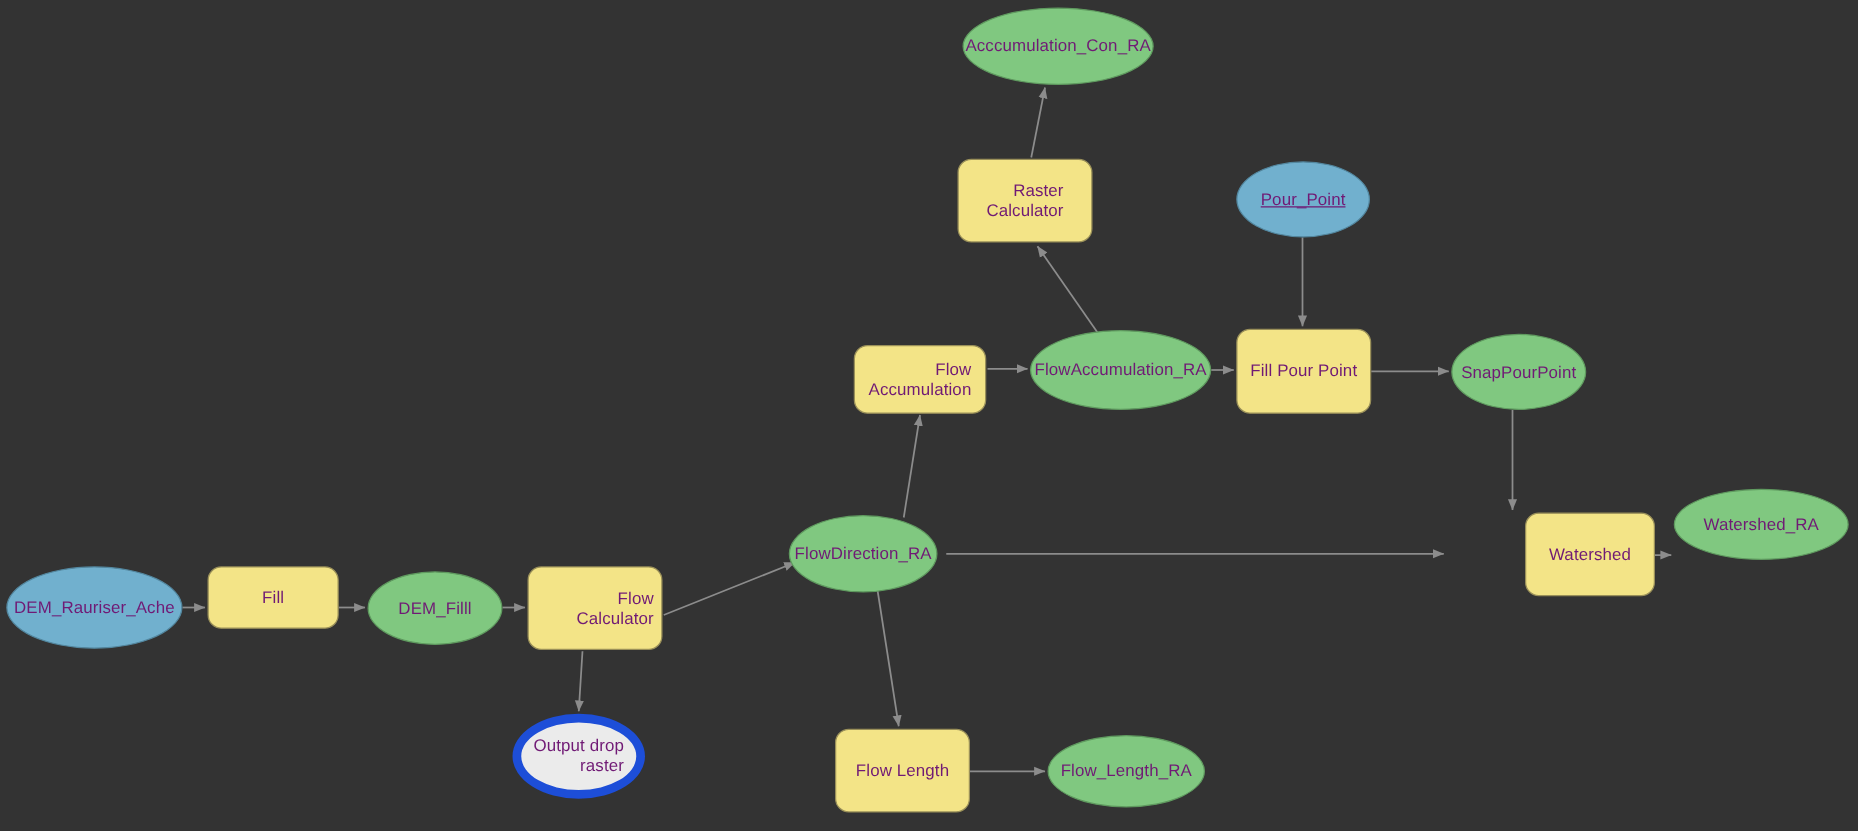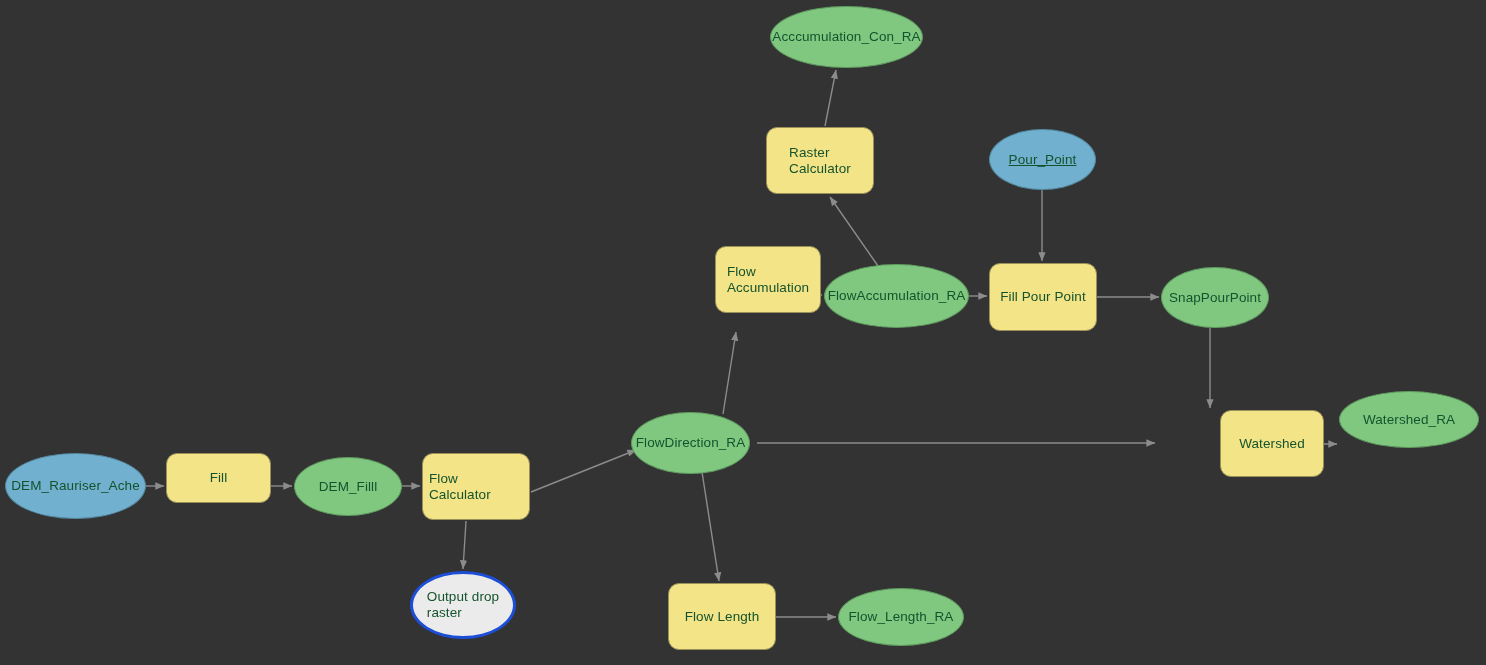--- a/index.html
+++ b/index.html
@@ -23,22 +23,22 @@
     width: 1486px;
     height: 665px;
     pointer-events: none;
   }
   .node {
     position: absolute;
     box-sizing: border-box;
     display: flex;
     align-items: center;
     justify-content: center;
-    text-align: left;
-    color: #14532d;
+    text-align: right;
+    color: #701a75;
     font-size: 13.5px;
     line-height: 1.18;
     letter-spacing: 0.1px;
     padding: 2px 6px;
     white-space: pre-line;
   }
   .node.tool {
     border-radius: 11px;
     background: #f3e487;
     border: 1px solid #9a9059;
@@ -49,21 +49,21 @@
     border: 1px solid #5f9a5f;
   }
   .node.input {
     border-radius: 50%;
     background: #71b0ce;
     border: 1px solid #53879f;
   }
   .node.derived {
     border-radius: 50%;
     background: #ebebeb;
-    border: 3px solid #1d4ed8;
+    border: 7px solid #1d4ed8;
   }
 </style>
 </head>
 <body>
 
 <div id="canvas">
   <svg id="edges" viewBox="0 0 1486 665" width="1486" height="665" xmlns="http://www.w3.org/2000/svg">
     <defs>
       <marker id="arrowhead" markerWidth="7" markerHeight="7" refX="6.2" refY="3" orient="auto" markerUnits="strokeWidth">
         <path d="M0,0.4 L6.4,3 L0,5.6 z" fill="#8c8c8c"></path>
@@ -90,21 +90,21 @@
       </g>
   </svg>
   <div id="node-group">
       <div class="node input" style="left: 5px; top: 453px; width: 141px; height: 66px;">DEM_Rauriser_Ache</div>
       <div class="node tool" style="left: 166px; top: 453px; width: 105px; height: 50px;">Fill</div>
       <div class="node data" style="left: 294px; top: 457px; width: 108px; height: 59px;">DEM_Filll</div>
       <div class="node tool" style="left: 422px; top: 453px; width: 108px; height: 67px;">Flow Calculator</div>
       <div class="node derived" style="left: 410px; top: 571px; width: 106px; height: 68px;">Output drop
 raster</div>
       <div class="node data" style="left: 631px; top: 412px; width: 119px; height: 62px;">FlowDirection_RA</div>
-      <div class="node tool" style="left: 683px; top: 246px; width: 106px; height: 67px; margin-left: 32px;">Flow
+      <div class="node tool" style="left: 683px; top: 276px; width: 106px; height: 55px;">Flow
 Accumulation</div>
       <div class="node data" style="left: 824px; top: 264px; width: 145px; height: 64px;">FlowAccumulation_RA</div>
       <div class="node tool" style="left: 766px; top: 127px; width: 108px; height: 67px;">Raster
 Calculator</div>
       <div class="node data" style="left: 770px; top: 6px; width: 153px; height: 62px;">Acccumulation_Con_RA</div>
       <div class="node input" style="left: 989px; top: 129px; width: 107px; height: 61px; text-decoration: underline;">Pour_Point</div>
       <div class="node tool" style="left: 989px; top: 263px; width: 108px; height: 68px;">Fill Pour Point</div>
       <div class="node data" style="left: 1161px; top: 267px; width: 108px; height: 61px;">SnapPourPoint</div>
       <div class="node tool" style="left: 1220px; top: 410px; width: 104px; height: 67px;">Watershed</div>
       <div class="node data" style="left: 1339px; top: 391px; width: 140px; height: 57px;">Watershed_RA</div>

